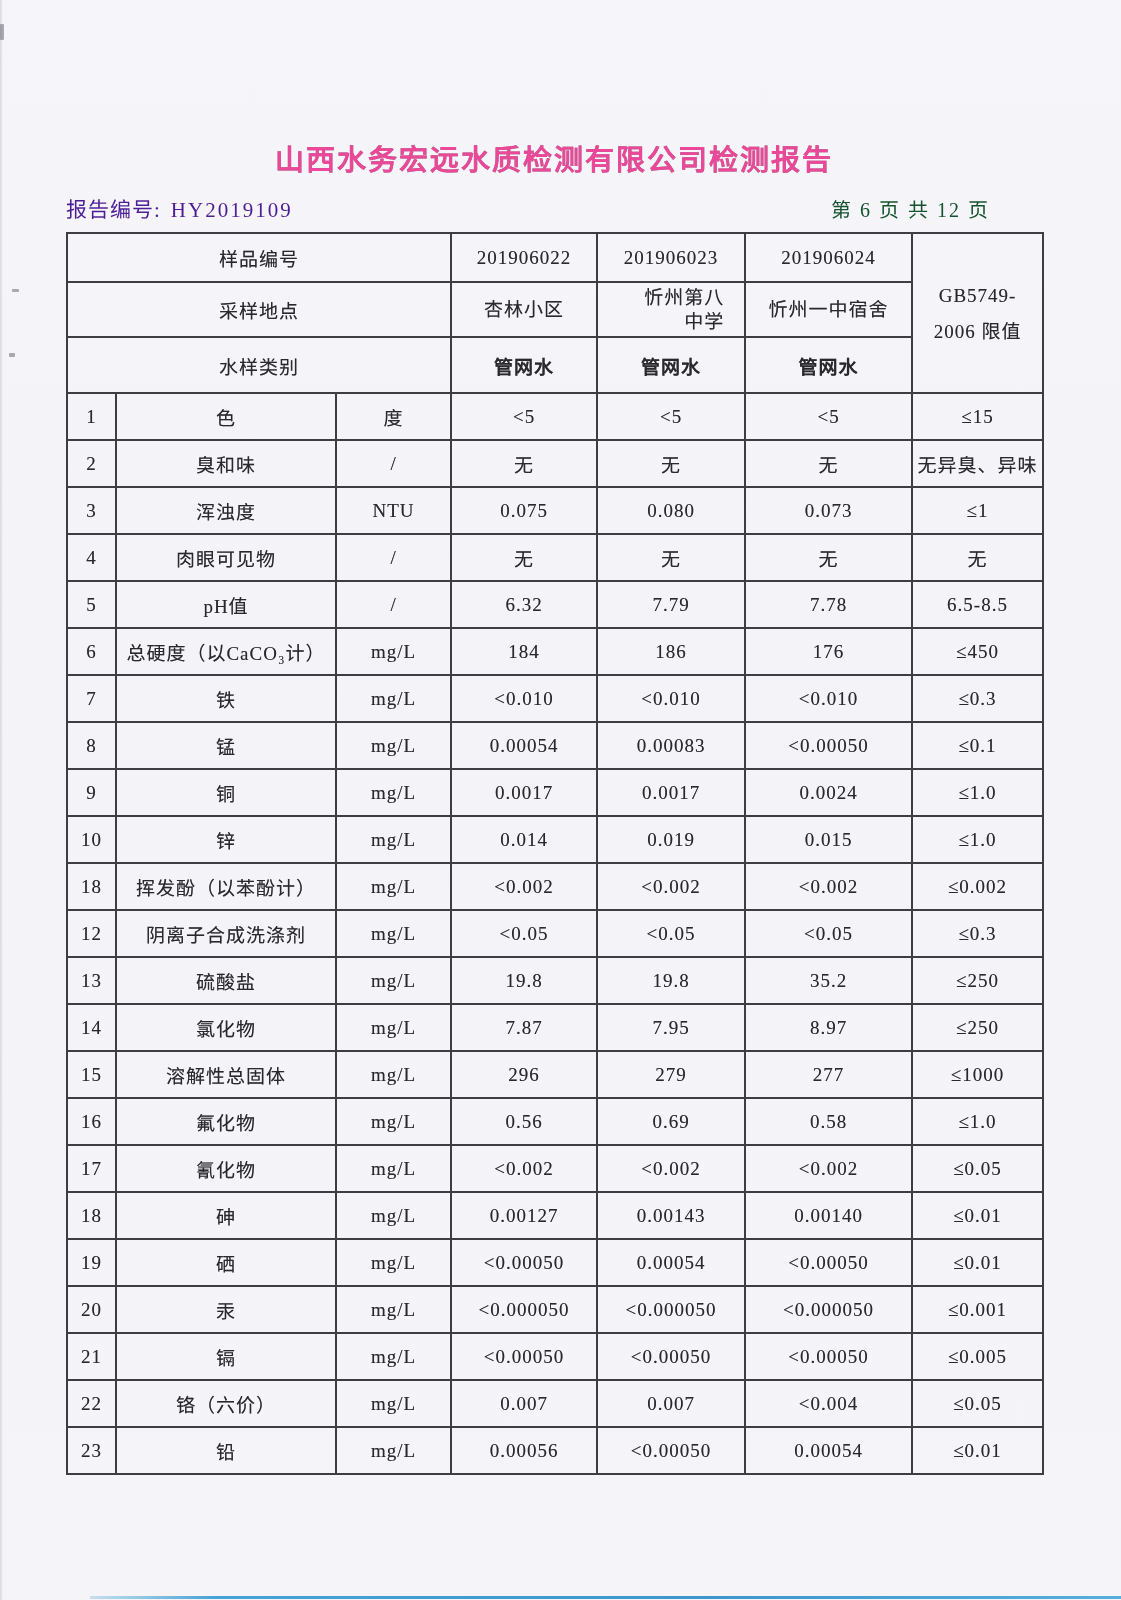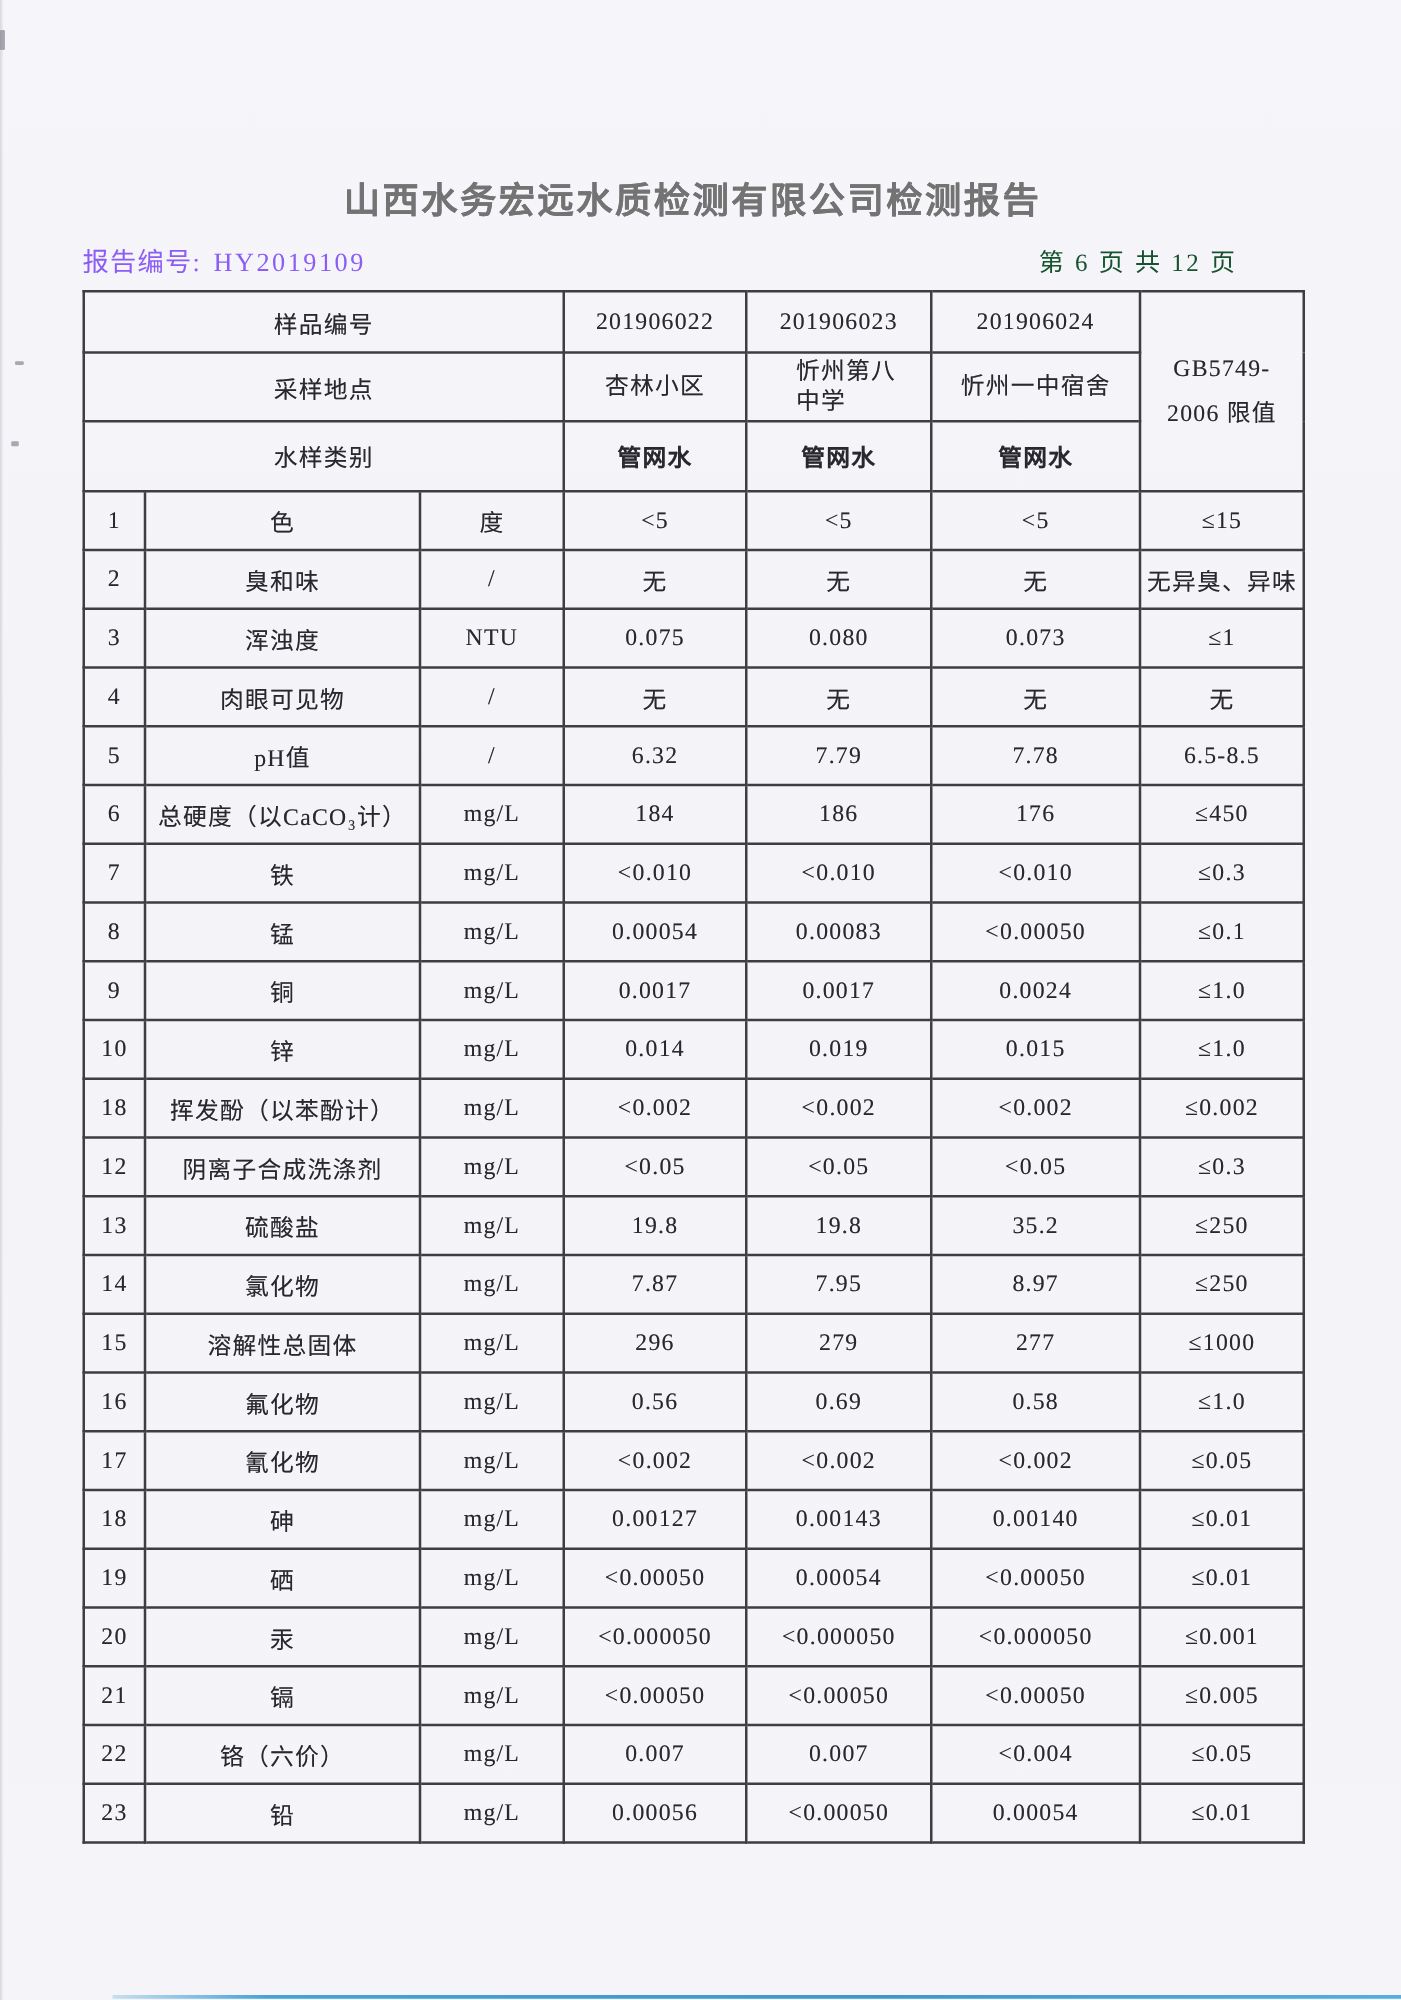--- a/index.html
+++ b/index.html
@@ -43,36 +43,36 @@
 
   .doc-title {
     position: absolute;
     top: 136px;
     left: 66px;
     width: 976px;
     text-align: center;
     font-size: 29px;
     font-weight: bold;
     letter-spacing: 2px;
-    color: #737373;
+    color: #ec4899;
     text-shadow: 0 0 0.5px rgba(20,20,20,0.55);
   }
 
   .meta-row {
     position: absolute;
     top: 193px;
     left: 66px;
     width: 976px;
     display: flex;
     justify-content: space-between;
     align-items: baseline;
   }
   .report-no {
     font-size: 21px;
-    color: #8b5cf6;
+    color: #4c1d95;
     letter-spacing: 1px;
   }
   .report-no .num { margin-left: 10px; letter-spacing: 2px; }
   .page-info {
     font-size: 20px;
     letter-spacing: 2px;
     padding-right: 52px;
     color: #14532d;
   }
 
@@ -103,21 +103,21 @@
 
   td.hlabel {
     font-size: 20px;
     letter-spacing: 3px;
   }
   td.sample-no { font-size: 20px; letter-spacing: 2px; }
   td.location { font-size: 20px; letter-spacing: 1px; line-height: 24px; }
   .wrap-narrow {
     display: inline-block;
     max-width: 4.6em;
-    text-align: left;
+    text-align: right;
     margin-left: 19px;
   }
   td.wtype { font-size: 20px; font-weight: bold; letter-spacing: 2px; }
 
   td.limit-head {
     font-size: 21px;
     letter-spacing: 1px;
     line-height: 1;
   }
   td.limit-head .l1 { margin-bottom: 17px; }

